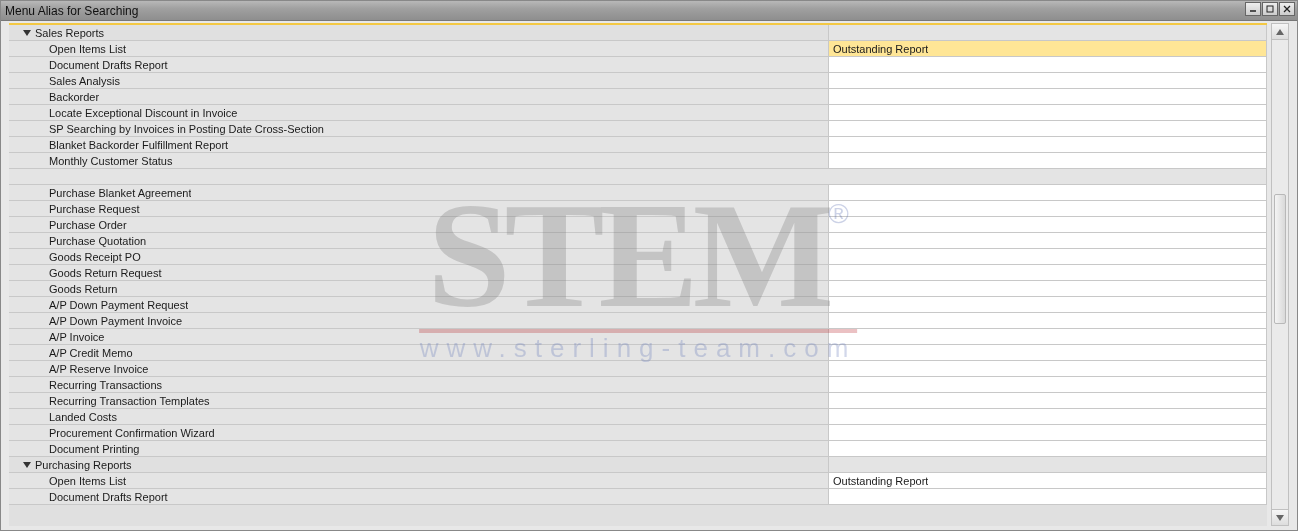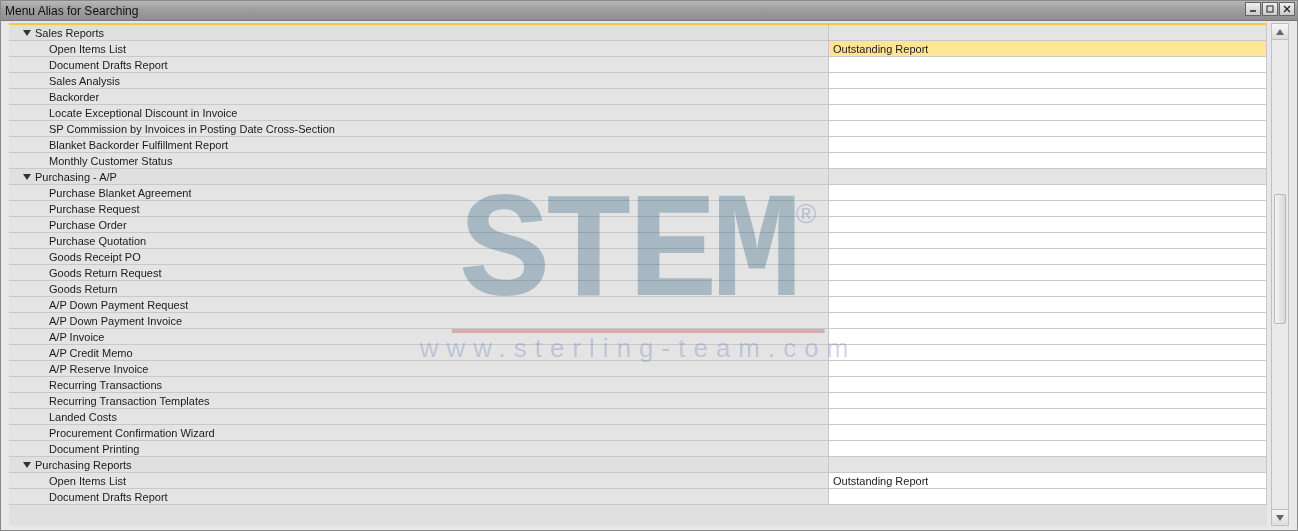--- a/index.html
+++ b/index.html
@@ -21,21 +21,21 @@
   .right.noinput { background:#e4e4e4; }
   .right.highlight { background:#ffe696; }
   .tri { width:0; height:0; margin-right:4px; }
   .tri.down { border-left:4px solid transparent; border-right:4px solid transparent; border-top:6px solid #333; }
   .indentH { padding-left: 14px; display:flex; align-items:center; }
   .indent1 { padding-left: 40px; }
   .label { color:#1a1a1a; white-space:nowrap; overflow:hidden; }
   
   .watermark { position:absolute; left:50%; top:50%; transform:translate(-50%,-50%); text-align:center; pointer-events:none; opacity:0.28; }
   .wm-box { display:inline-block; border-bottom:4px solid #b8252b; padding:0 8px 6px 8px; }
-  .wm-big { font-size:150px; font-weight:900; color:#0c4a6e; letter-spacing:-6px; line-height:0.9; font-family: Liberation Mono, monospace; display:inline-block; }
+  .wm-big { font-size:150px; font-weight:900; color:#737373; letter-spacing:-6px; line-height:0.9; font-family: Liberation Serif, serif; display:inline-block; }
   .wm-r { font-size:28px; color:#4a5fa8; vertical-align: top; position:relative; top:10px; }
   .wm-url { font-size:26px; color:#5f74b7; letter-spacing:8px; margin-top:0; font-family: Liberation Sans, sans-serif; }
   
   .vscroll { position:absolute; top:2px; right:8px; width:18px; bottom:4px; background:#eaeaea; border:1px solid #c0c0c0; }
   .vscroll .arrow { height:16px; background:linear-gradient(#f6f6f6,#ddd); border-bottom:1px solid #c0c0c0; display:flex; align-items:center; justify-content:center; }
   .vscroll .arrow.bot { position:absolute; bottom:0; left:0; right:0; border-top:1px solid #c0c0c0; border-bottom:none; }
   .vscroll .thumb { position:absolute; left:2px; right:2px; top:170px; height:130px; background:linear-gradient(to right,#f4f4f4,#d9d9d9); border:1px solid #b8b8b8; border-radius:2px; }
   .vscroll .arrow svg { display:block; }
 </style>
 </head>
@@ -115,21 +115,21 @@
           <div class="row child">
             <div class="left indent1">
               <span class="label">Locate Exceptional Discount in Invoice</span>
             </div>
             <div class="right">
               <span class="label"></span>
             </div>
           </div>
           <div class="row child">
             <div class="left indent1">
-              <span class="label">SP Commission by Invoices in Posting Date Cross-Section</span>
+              <span class="label">SP Searching by Invoices in Posting Date Cross-Section</span>
             </div>
             <div class="right">
               <span class="label"></span>
             </div>
           </div>
           <div class="row child">
             <div class="left indent1">
               <span class="label">Blanket Backorder Fulfillment Report</span>
             </div>
             <div class="right">
@@ -138,24 +138,20 @@
           </div>
           <div class="row child">
             <div class="left indent1">
               <span class="label">Monthly Customer Status</span>
             </div>
             <div class="right">
               <span class="label"></span>
             </div>
           </div>
           <div class="row header">
-            <div class="left indentH">
-              <div class="tri down"></div>
-              <span class="label">Purchasing - A/P</span>
-            </div>
             <div class="right noinput"></div>
           </div>
           <div class="row child">
             <div class="left indent1">
               <span class="label">Purchase Blanket Agreement</span>
             </div>
             <div class="right">
               <span class="label"></span>
             </div>
           </div>

